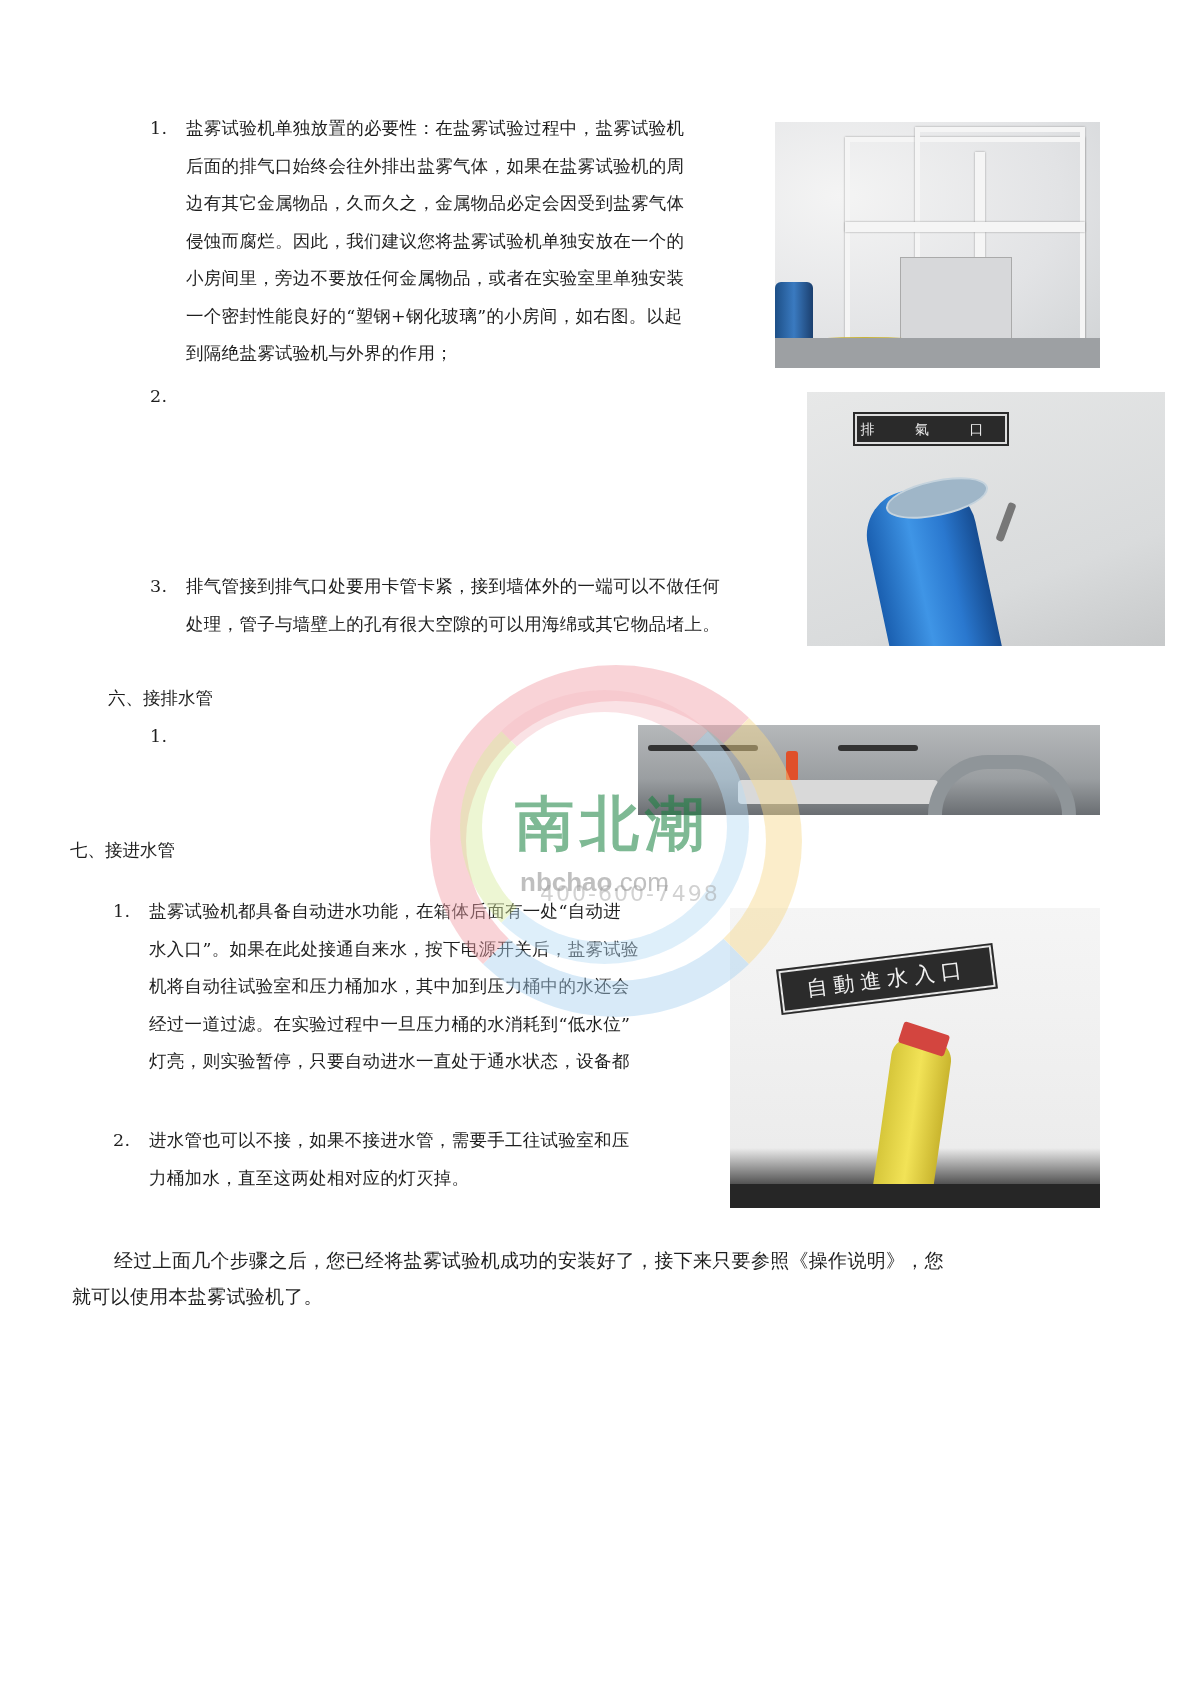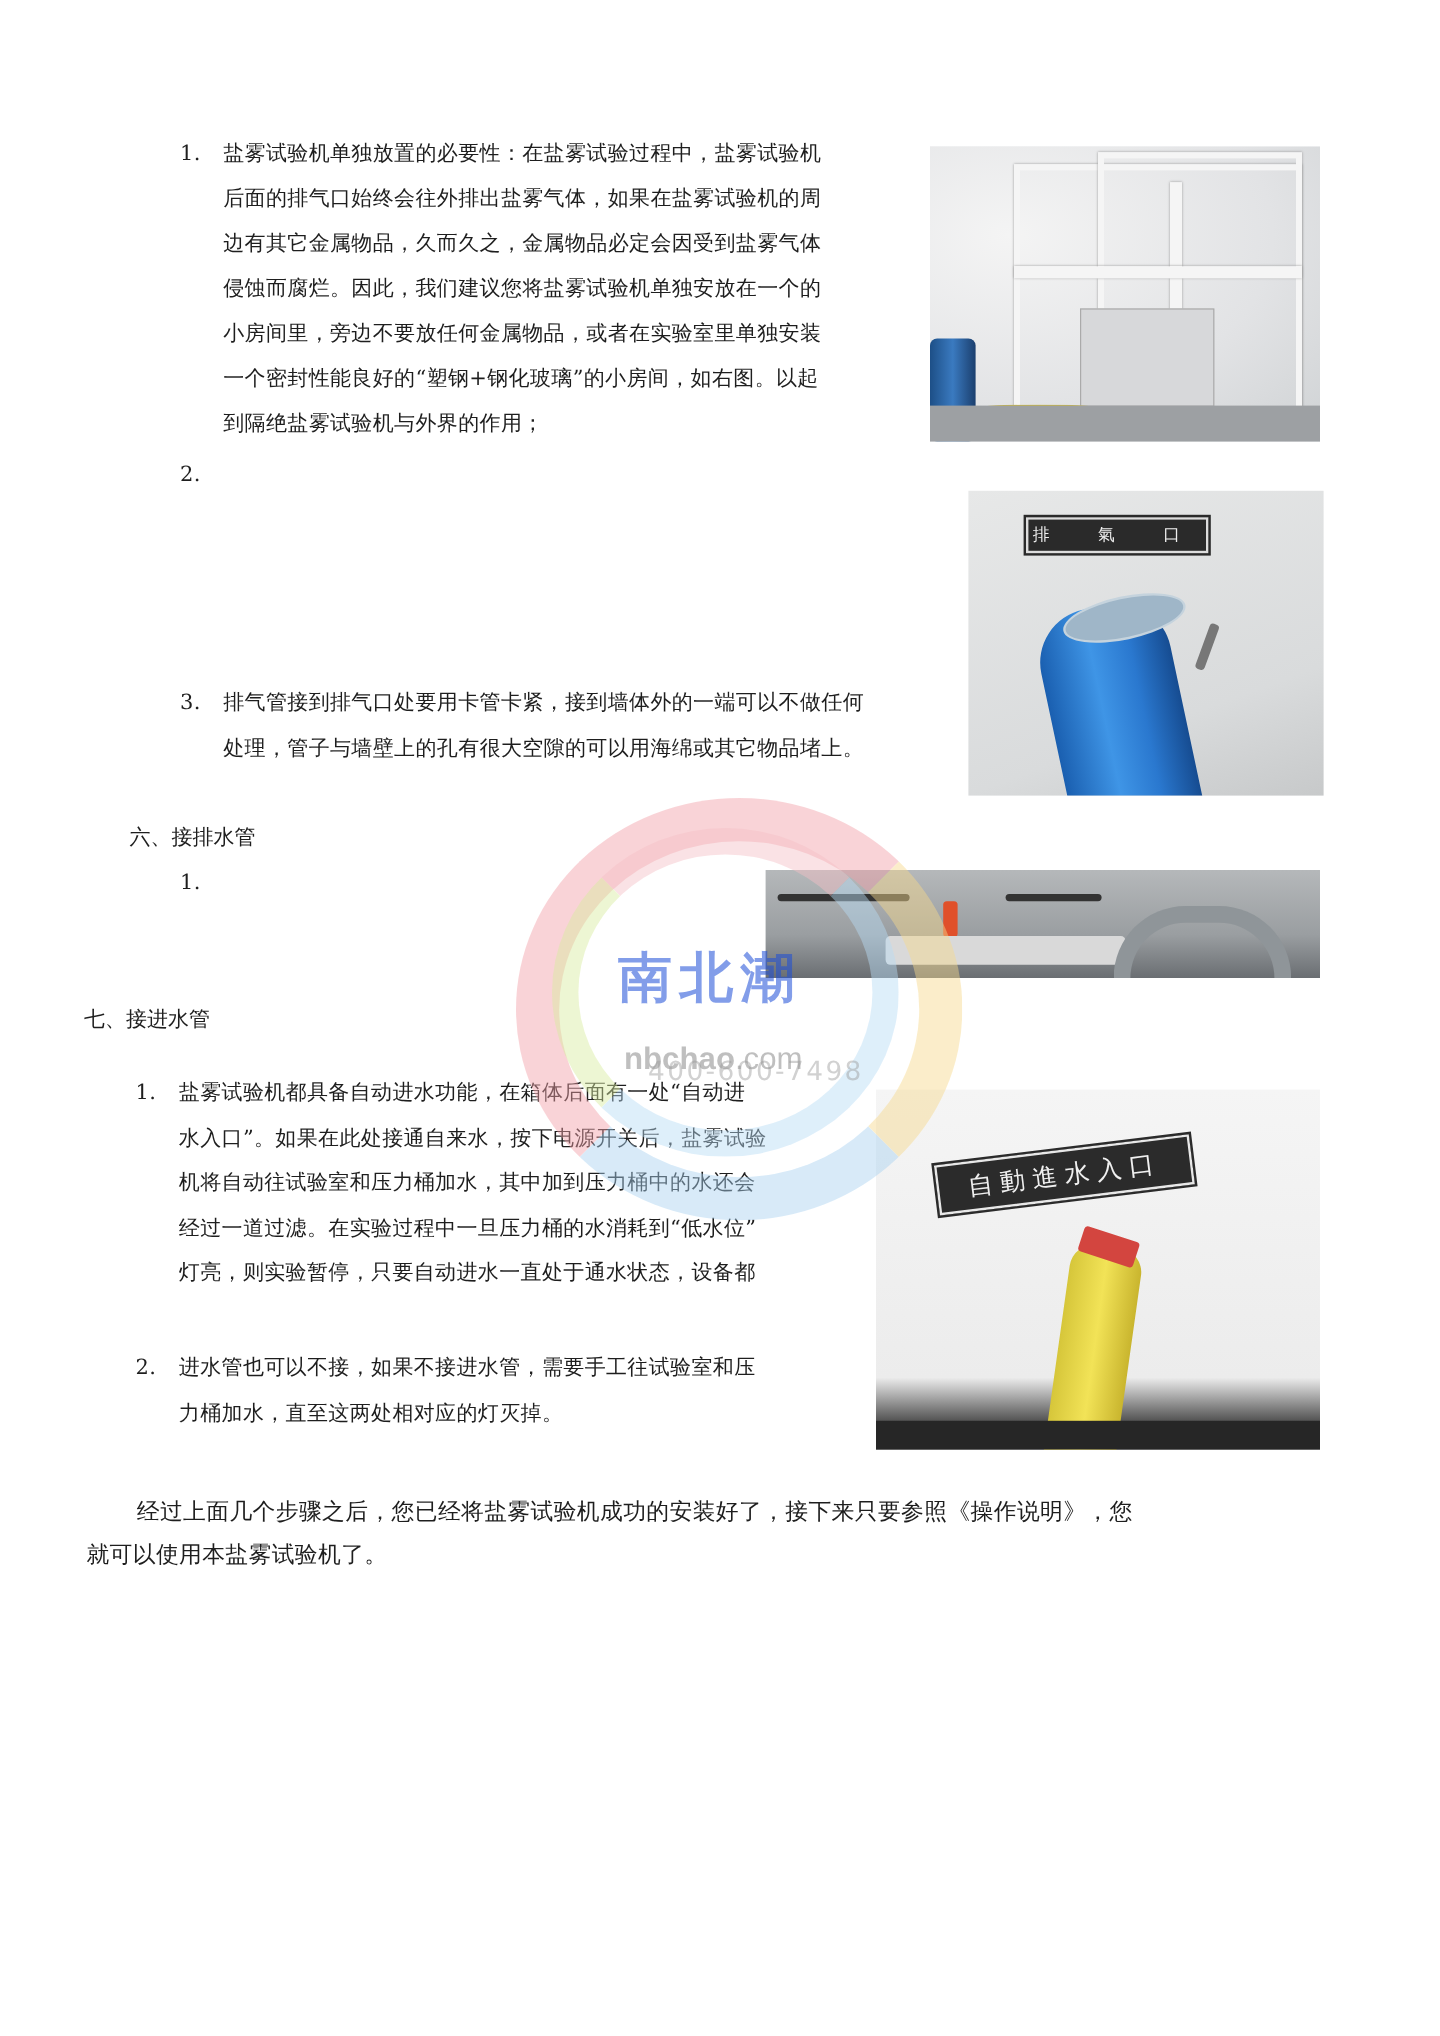--- a/index.html
+++ b/index.html
@@ -21,21 +21,21 @@
   #ph1 .frame { position:absolute; border:5px solid #f5f5f5; box-shadow:0 0 2px #999; }
   #ph1 .cab { position:absolute; left:125px; top:135px; width:110px; height:80px;
               background:#d7d8da; border:1px solid #aaa; }
   #ph1 .pump { position:absolute; left:0; top:160px; width:38px; height:86px;
                background: linear-gradient(90deg,#1d4f87,#3a7ac0,#1b3f6e); border-radius:6px; }
   #ph1 .hose { position:absolute; left:30px; top:215px; width:120px; height:6px;
                border-top:3px solid #c9b43a; border-radius:50%; }
   #ph1 .floor { position:absolute; left:0; bottom:0; width:100%; height:30px; background:#9da0a3; }
 
   
-  #ph2 { left: 807px; top: 409px; width: 296px; height: 254px;
+  #ph2 { left: 807px; top: 392px; width: 358px; height: 254px;
          background: linear-gradient(160deg,#e7e8e8 0%,#d9dbdc 70%,#c7c9ca 100%); }
   #ph2 .label { position:absolute; left:48px; top:22px; width:148px; height:26px; background:#2a2a2a;
                 border:2px solid #ddd; outline:2px solid #2a2a2a; color:#eee; font-size:14px;
                 letter-spacing:18px; text-align:center; line-height:26px;
                 font-family:"DejaVu Sans", sans-serif; }
   #ph2 .hose { position:absolute; left:70px; top:95px; width:110px; height:190px; border-radius:45px 45px 0 0;
                transform: rotate(-12deg);
                background: linear-gradient(90deg,#1a5fb0 0%,#3f95e6 40%,#2a78cf 70%,#164c91 100%); }
   #ph2 .ring { position:absolute; left:78px; top:88px; width:100px; height:32px; border-radius:50%;
                transform: rotate(-12deg); background:#9fb6c8; border:2px solid #c5d3dd; }
@@ -62,21 +62,21 @@
   #ph4 .hose { position:absolute; left:150px; top:130px; width:60px; height:200px;
                background: linear-gradient(90deg,#d6c63a,#f2e357,#c9b52e);
                border-radius:20px; transform: rotate(8deg); }
   #ph4 .clip { position:absolute; left:170px; top:120px; width:48px; height:22px; background:#d3453f;
                transform: rotate(18deg); border-radius:3px; }
   #ph4 .base { position:absolute; left:0; bottom:0; width:100%; height:24px; background:#262626; }
 
   
   .watermark { position:absolute; left:420px; top:655px; width:380px; height:300px; pointer-events:none; }
   .wm-ring { position:absolute; border-radius:50%; opacity:0.45; }
-  .wm-text-cn { position:absolute; left:95px; top:130px; font-size:45px; color:#1d4ed8; opacity:0.55;
+  .wm-text-cn { position:absolute; left:95px; top:130px; font-size:59px; color:#15803d; opacity:0.55;
                 font-family:"DejaVu Serif", serif; letter-spacing:6px; font-weight:bold; }
   .wm-text-en { position:absolute; left:100px; top:212px; font-size:26px; color:#8c8c8c; opacity:0.55;
                 font-family:Liberation Sans, sans-serif; font-weight:bold; }
   .wm-text-en span { font-weight:normal; }
   .wm-phone { position:absolute; left:120px; top:226px; font-size:22px; color:#9a9a9a; opacity:0.45;
               font-family:"DejaVu Sans", sans-serif; letter-spacing:2px; }
 </style>
 </head>
 <body>
 

